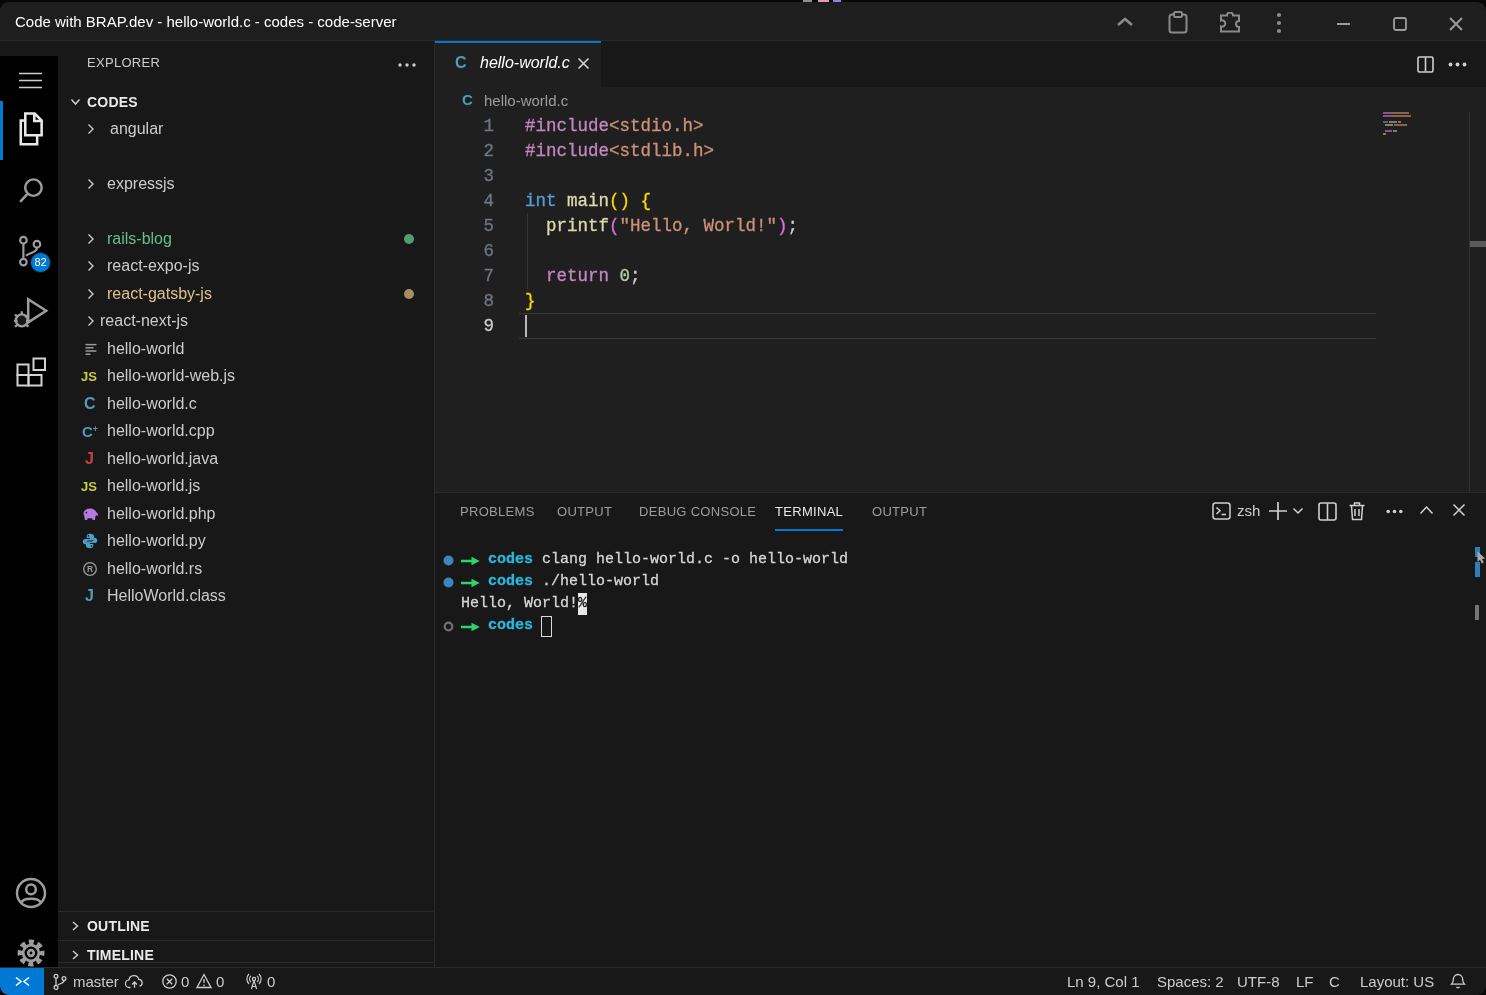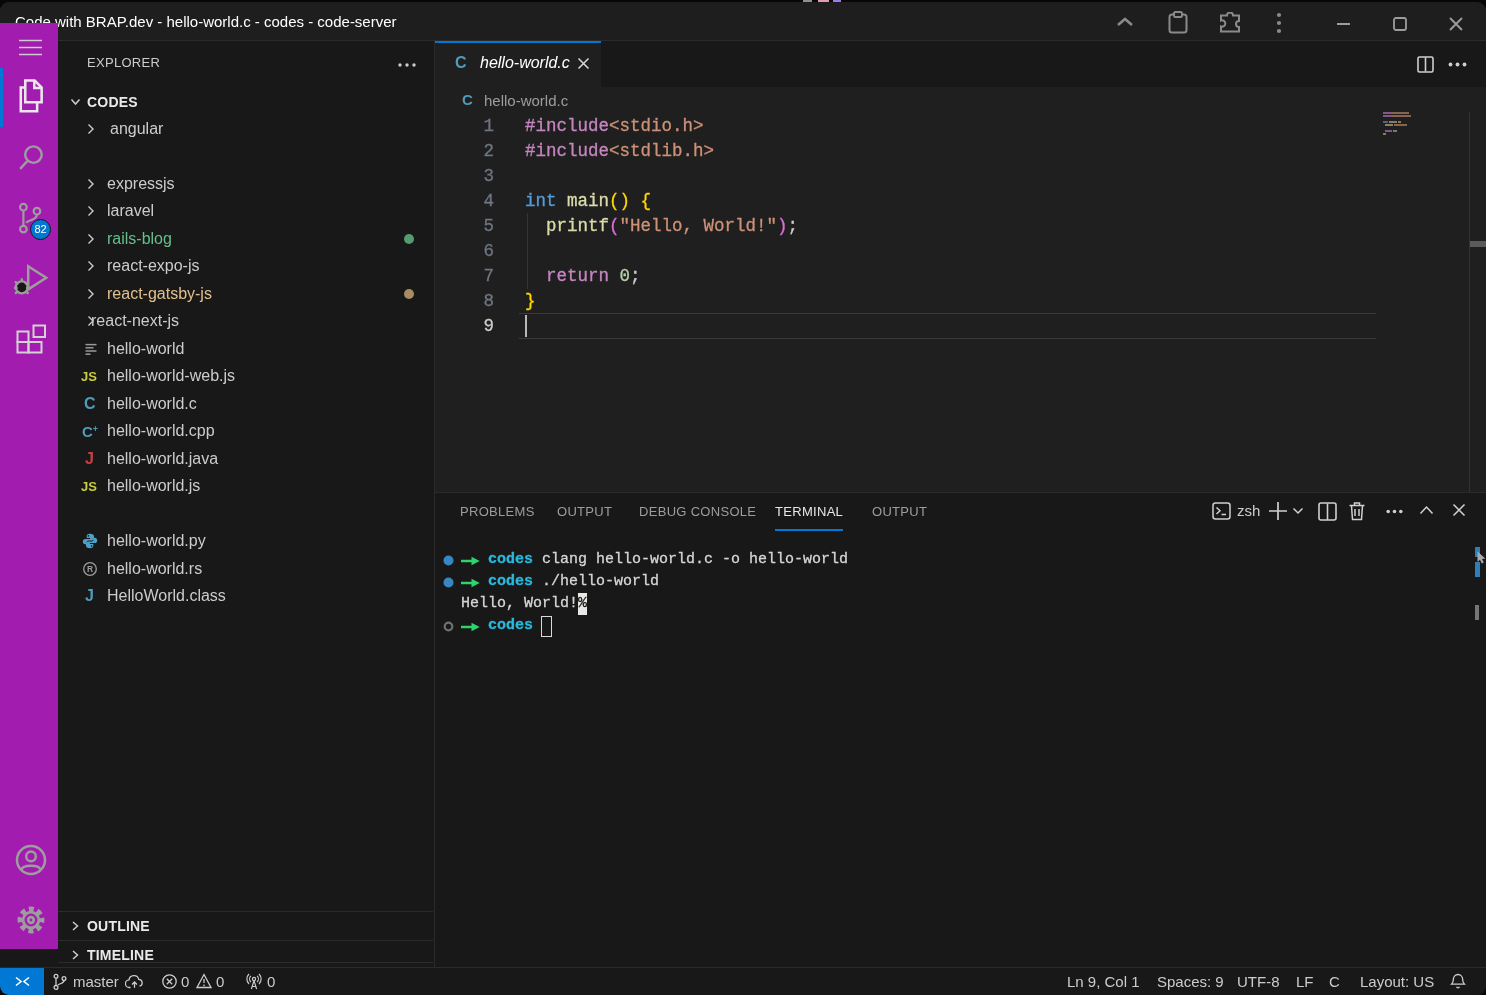--- a/index.html
+++ b/index.html
@@ -1,21 +1,21 @@
 <!DOCTYPE html>
 <html><head><meta charset="utf-8"><style>
 html,body{margin:0;padding:0}
 body{width:1486px;height:995px;background:#070707;font-family:"Liberation Sans",sans-serif;overflow:hidden;position:relative}
 .win{position:absolute;left:0;top:2px;width:1486px;height:993px;background:#181818;border-radius:9px;overflow:hidden}
 .abs{position:absolute}
 .titlebar{left:0;top:0;width:100%;height:38px;background:#1e1e1e}
 .tb-text{left:15px;top:0;height:38px;line-height:40px;font-size:15px;color:#ffffff;white-space:pre}
 .border-h{height:1px;background:#2b2b2b}
 .border-v{width:1px;background:#2b2b2b}
-.abar{left:0;top:21px;width:58px;height:926px;background:#a21caf}
+.abar{left:0;top:54px;width:58px;height:926px;background:#000000}
 .sbar{left:58px;top:39px;width:376px;height:926px;background:#181818}
 .editorzone{left:435px;top:39px;width:1051px;height:451px;background:#181818}
 .panel{left:435px;top:490px;width:1051px;height:475px;background:#181818;border-top:1px solid #2b2b2b;box-sizing:border-box}
 .statusbar{left:0;top:965px;width:1486px;height:28px;background:#181818;border-top:1px solid #2b2b2b;box-sizing:border-box}
 .row{position:absolute;left:0;width:100%;height:27.5px}
 .treelabel{position:absolute;top:50%;transform:translateY(-50%);font-size:16px;color:#cccccc;white-space:pre}
 .chev{position:absolute;top:50%;transform:translateY(-50%)}
 .mono{font-family:"Liberation Mono",monospace;-webkit-text-stroke:0.3px currentColor}
 .codeline{position:absolute;left:90px;height:25px;line-height:25px;font-size:17.5px;white-space:pre;color:#cccccc}
 .lnum{position:absolute;left:20px;width:39px;height:25px;line-height:25px;font-size:17.5px;text-align:right;color:#6e7681}
@@ -129,26 +129,20 @@
           <path d="M3.5 1.5 L8 6 L3.5 10.5" fill="none" stroke="#cccccc" stroke-width="1.4"></path>
         </svg>
         <span class="treelabel" style="left:52px">angular</span>
       </div>
     <div class="row" style="top:129px">
         <svg class="chev" style="left:27px" width="12" height="12" viewBox="0 0 12 12">
           <path d="M3.5 1.5 L8 6 L3.5 10.5" fill="none" stroke="#cccccc" stroke-width="1.4"></path>
         </svg>
         <span class="treelabel" style="left:49px">expressjs</span>
       </div>
-    <div class="row" style="top:156.5px">
-        <svg class="chev" style="left:27px" width="12" height="12" viewBox="0 0 12 12">
-          <path d="M3.5 1.5 L8 6 L3.5 10.5" fill="none" stroke="#cccccc" stroke-width="1.4"></path>
-        </svg>
-        <span class="treelabel" style="left:49px">laravel</span>
-      </div>
     <div class="row" style="top:184px">
         <svg class="chev" style="left:27px" width="12" height="12" viewBox="0 0 12 12">
           <path d="M3.5 1.5 L8 6 L3.5 10.5" fill="none" stroke="#cccccc" stroke-width="1.4"></path>
         </svg>
         <span class="treelabel" style="left:49px;color:#66bd8c">rails-blog</span>
         <span class="abs" style="left:346px;top:9px;width:10px;height:10px;border-radius:50%;background:#559a70"></span>
       </div>
     <div class="row" style="top:211.5px">
         <svg class="chev" style="left:27px" width="12" height="12" viewBox="0 0 12 12">
           <path d="M3.5 1.5 L8 6 L3.5 10.5" fill="none" stroke="#cccccc" stroke-width="1.4"></path>
@@ -159,21 +153,21 @@
         <svg class="chev" style="left:27px" width="12" height="12" viewBox="0 0 12 12">
           <path d="M3.5 1.5 L8 6 L3.5 10.5" fill="none" stroke="#cccccc" stroke-width="1.4"></path>
         </svg>
         <span class="treelabel" style="left:49px;color:#e2c08d">react-gatsby-js</span>
         <span class="abs" style="left:346px;top:9px;width:10px;height:10px;border-radius:50%;background:#a78c62"></span>
       </div>
     <div class="row" style="top:266.5px">
         <svg class="chev" style="left:27px" width="12" height="12" viewBox="0 0 12 12">
           <path d="M3.5 1.5 L8 6 L3.5 10.5" fill="none" stroke="#cccccc" stroke-width="1.4"></path>
         </svg>
-        <span class="treelabel" style="left:33px">react-next-js</span>
+        <span class="treelabel" style="left:42px">react-next-js</span>
       </div>
     <div class="row" style="top:294px">
         <svg class="chev" style="left:25px;width:16px" width="16" height="16" viewBox="0 0 16 16">
           <g stroke="#9a9a9a" stroke-width="1.5">
             <path d="M2.5 3.6 h11"></path>
             <path d="M2.5 6.8 h8"></path>
             <path d="M2.5 10 h11"></path>
             <path d="M2.5 13.2 h5"></path>
           </g>
         </svg>
@@ -191,20 +185,32 @@
         <span class="treelabel" style="left:24px;color:#519aba;font-weight:bold;font-size:15px">C<span style="font-size:9px;vertical-align:5px">+</span></span>
         <span class="treelabel" style="left:49px">hello-world.cpp</span>
       </div>
     <div class="row" style="top:404px">
         <span class="treelabel" style="left:27px;color:#cc3e44;font-weight:bold;font-size:16px">J</span>
         <span class="treelabel" style="left:49px">hello-world.java</span>
       </div>
     <div class="row" style="top:431.5px">
         <span class="treelabel" style="left:23px;color:#cbcb41;font-weight:bold;font-size:13px">JS</span>
         <span class="treelabel" style="left:49px">hello-world.js</span>
+      </div>
+    <div class="row" style="top:459px">
+        <svg class="chev" style="left:23px;width:18px" width="18" height="14" viewBox="0 0 18 14">
+          <g fill="#b679de">
+            <ellipse cx="9" cy="6.5" rx="6.5" ry="5"></ellipse>
+            <rect x="3.6" y="8" width="3" height="5" rx="1.2"></rect>
+            <rect x="11.2" y="8" width="3" height="5" rx="1.2"></rect>
+            <path d="M14.5 5 q2.5 0.5 2.8 3.2 l-2.2 0.4 z"></path>
+            <circle cx="5.4" cy="5.6" r="0.9" fill="#181818"></circle>
+          </g>
+        </svg>
+        <span class="treelabel" style="left:49px">hello-world.php</span>
       </div>
     <div class="row" style="top:486.5px">
         <svg class="chev" style="left:24px;width:16px" width="16" height="16" viewBox="0 0 16 16">
           <g fill="#4d9fc7">
             <path d="M7.9 0.8 c-2.6 0-3.2 1.1-3.2 2.4 v1.9 h3.4 v0.8 H3.2 c-1.4 0-2.4 1-2.4 2.7 0 1.6 0.9 2.7 2.3 2.7 h1.4 V9.6 c0-1.3 1-2.2 2.3-2.2 h3.2 c1.2 0 2-0.9 2-2.1 V3.2 c0-1.4-1.1-2.4-4.1-2.4 z M6.4 2.1 a0.8 0.8 0 1 1 0 1.6 a0.8 0.8 0 1 1 0-1.6 z"></path>
             <path d="M7.9 0.8 c-2.6 0-3.2 1.1-3.2 2.4 v1.9 h3.4 v0.8 H3.2 c-1.4 0-2.4 1-2.4 2.7 0 1.6 0.9 2.7 2.3 2.7 h1.4 V9.6 c0-1.3 1-2.2 2.3-2.2 h3.2 c1.2 0 2-0.9 2-2.1 V3.2 c0-1.4-1.1-2.4-4.1-2.4 z M6.4 2.1 a0.8 0.8 0 1 1 0 1.6 a0.8 0.8 0 1 1 0-1.6 z" transform="rotate(180 8 8)"></path>
           </g>
         </svg>
         <span class="treelabel" style="left:49px">hello-world.py</span>
       </div>
@@ -406,21 +412,21 @@
       </svg>
     <span class="sitem" style="left:216px">0</span>
     <svg class="abs" style="left:245px;top:5px" width="18" height="17" viewBox="0 0 18 17">
         <g fill="none" stroke="#cccccc" stroke-width="1.2">
           <circle cx="9" cy="6" r="1.6"></circle>
           <path d="M5.9 9.1 a4.4 4.4 0 0 1 0-6.2 M12.1 2.9 a4.4 4.4 0 0 1 0 6.2 M4 11 a7 7 0 0 1 0-10 M14 1 a7 7 0 0 1 0 10 M9 7.6 L6.4 16 M9 7.6 L11.6 16 M6.9 13.5 h4.2"></path>
         </g>
       </svg>
     <span class="sitem" style="left:267px">0</span>
     <span class="sitem" style="left:1067px">Ln 9, Col 1</span>
-    <span class="sitem" style="left:1157px">Spaces: 9</span>
+    <span class="sitem" style="left:1157px">Spaces: 2</span>
     <span class="sitem" style="left:1237px">UTF-8</span>
     <span class="sitem" style="left:1296px">LF</span>
     <span class="sitem" style="left:1329px">C</span>
     <span class="sitem" style="left:1360px">Layout: US</span>
     <svg class="abs" style="left:1450px;top:5px" width="16" height="17" viewBox="0 0 16 17">
         <path d="M8 1.5 a4.6 4.6 0 0 1 4.6 4.6 c0 3.5 1.4 4.6 1.9 5.1 H1.5 c0.5-0.5 1.9-1.6 1.9-5.1 A4.6 4.6 0 0 1 8 1.5 z" fill="none" stroke="#cccccc" stroke-width="1.3"></path>
         <path d="M6.5 13.8 a1.6 1.6 0 0 0 3 0" fill="none" stroke="#cccccc" stroke-width="1.3"></path>
       </svg>
   </div>
 </div>

